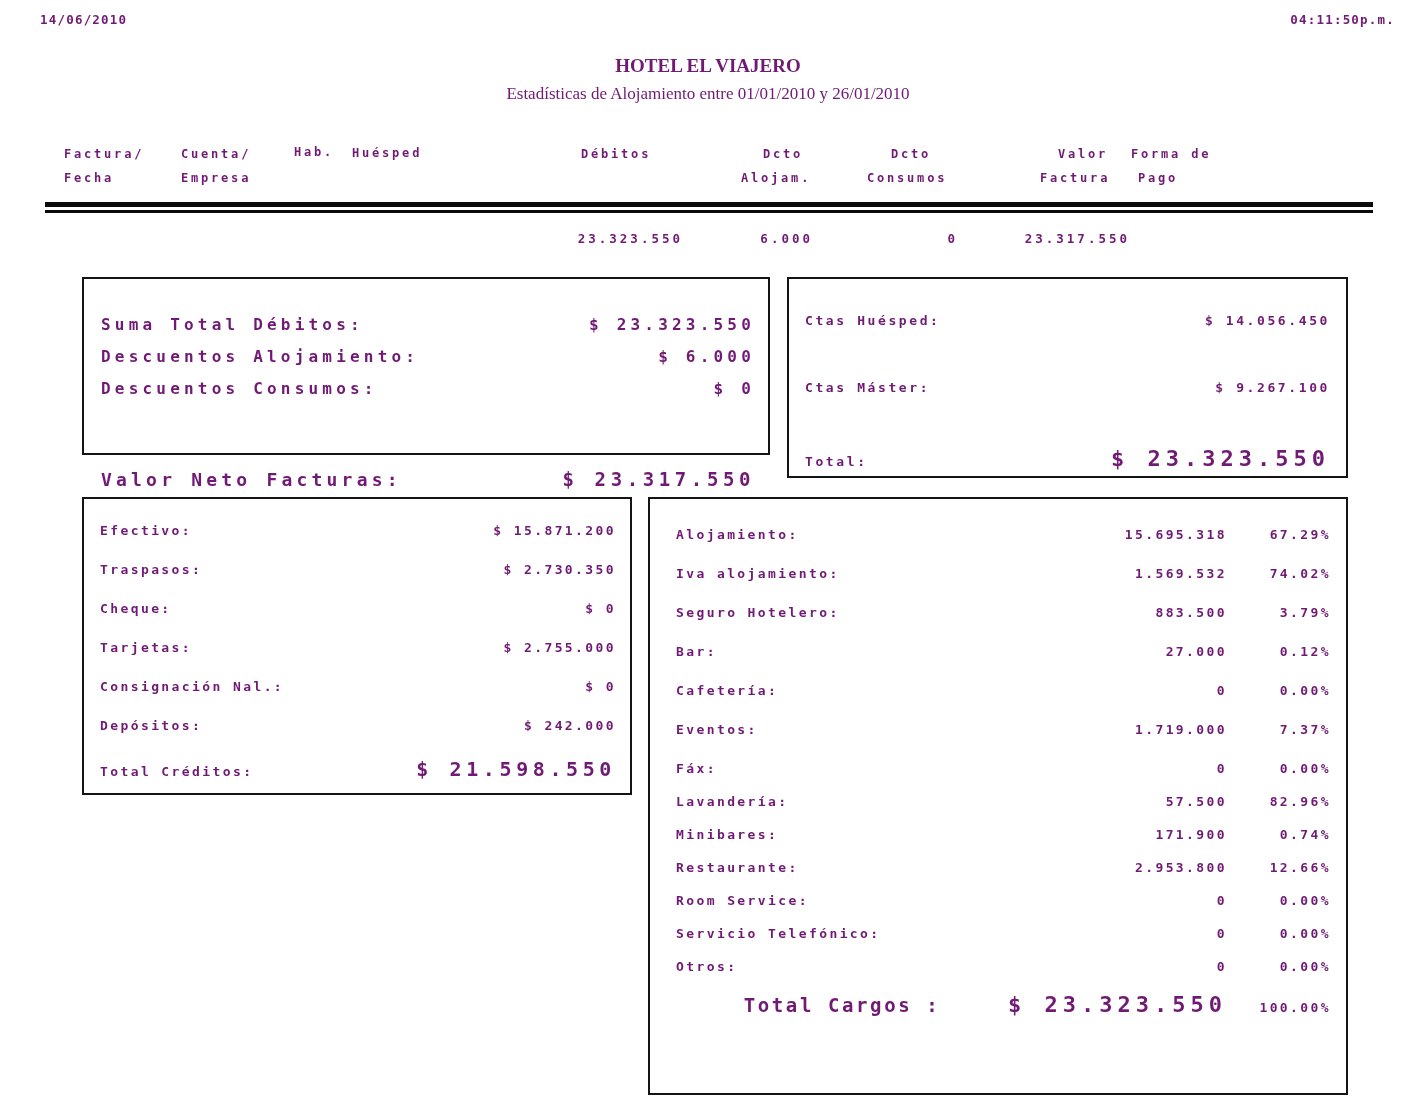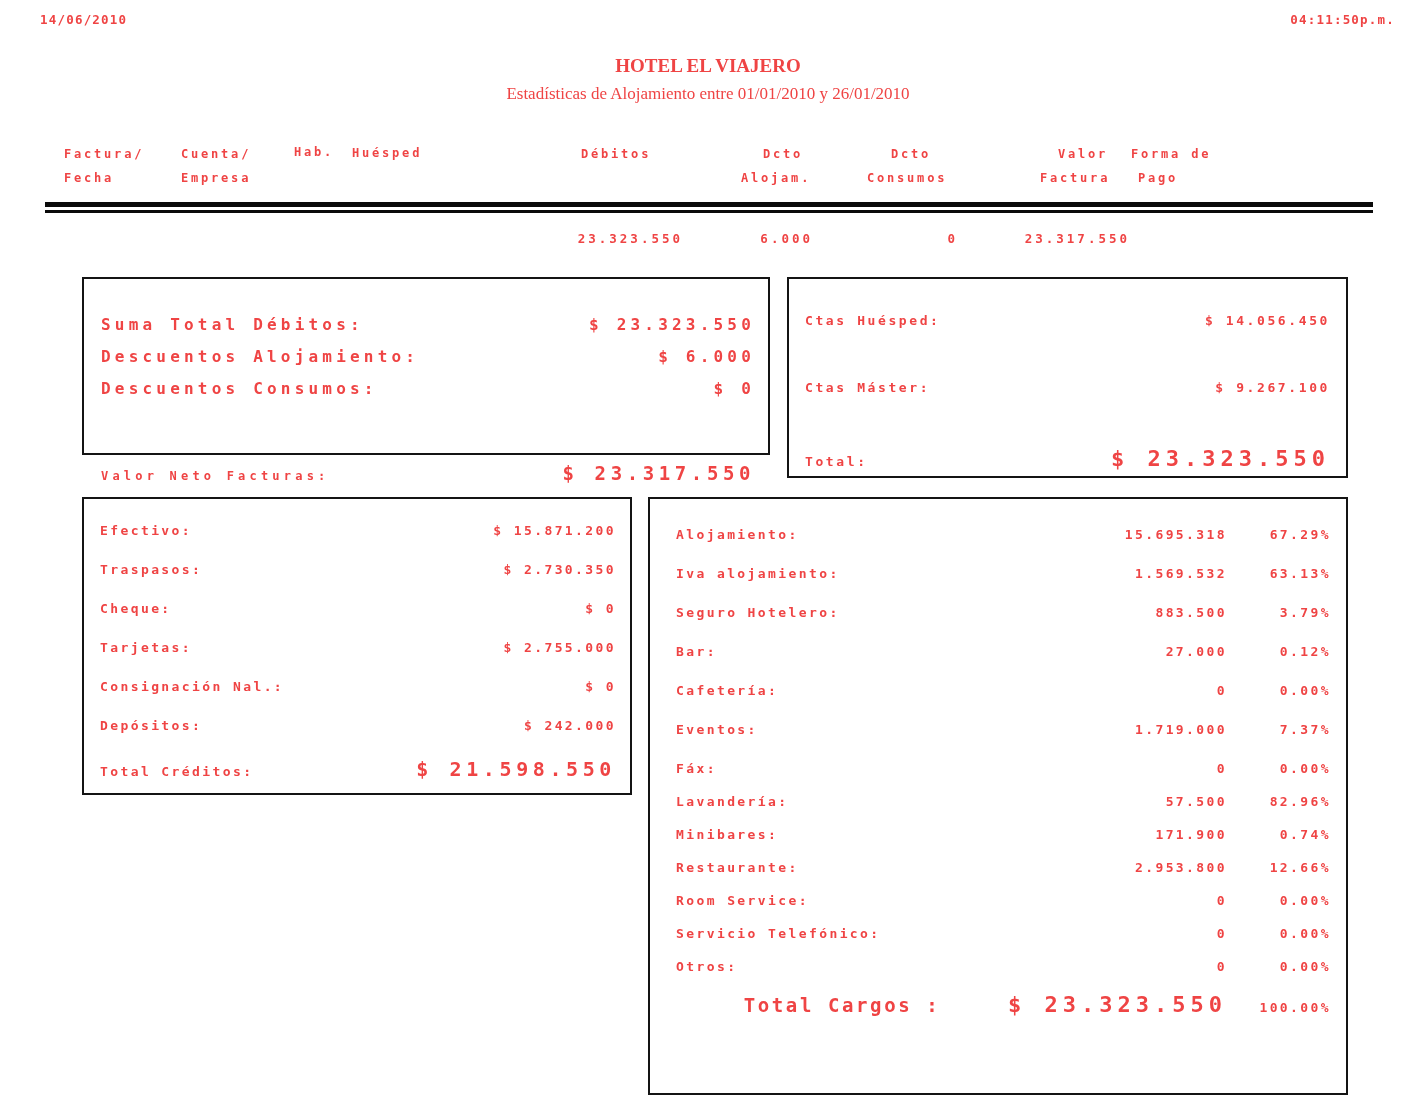--- a/index.html
+++ b/index.html
@@ -1,18 +1,18 @@
 <!DOCTYPE html>
 <html><head>
 <meta charset="utf-8">
 <style>
   html,body { margin:0; padding:0; background:#ffffff; }
   .page {
     position:relative; width:1416px; height:1107px;
-    background:#ffffff; color:#ef4444;
+    background:#ffffff; color:#701a75;
     font-family:"DejaVu Sans Mono", monospace; overflow:hidden;
   }
   .nowrap { white-space:nowrap; }
 
   
   .report-date { position:absolute; left:40px; top:12px; font-size:12.5px; font-weight:bold; letter-spacing:1.2px; }
   .report-time { position:absolute; right:21px; top:12px; font-size:12.5px; font-weight:bold; letter-spacing:1.2px; }
 
   
   .report-title    { position:absolute; left:0; right:0; top:55px;  text-align:center;
@@ -54,21 +54,21 @@
   .box1 { left:82px;  top:277px; width:688px; height:178px; padding:36px 13px 0 17px; }
   .box2 { left:787px; top:277px; width:561px; height:201px; padding:33px 16px 0 16px; }
   .box3 { left:82px;  top:497px; width:550px; height:298px; padding:24px 14px 0 16px; }
   .box4 { left:648px; top:497px; width:700px; height:598px; padding:28px 15px 0 26px; }
 
   .row, .trow, .crow { display:flex; justify-content:space-between; align-items:baseline; font-weight:bold; white-space:nowrap; }
 
   
   .box1 .row  { font-size:16px; letter-spacing:4.2px; line-height:20px; margin-bottom:12px; }
   .box1 .trow { margin-top:26px; }
-  .box1 .trow .lbl { font-size:12px; letter-spacing:4.2px;margin-top:44px; }
+  .box1 .trow .lbl { font-size:18px; letter-spacing:4.2px;margin-top:44px; }
   .box1 .trow .val { font-size:19px; letter-spacing:4.6px; }
 
   
   .box2 .row  { font-size:13px; letter-spacing:2.6px; line-height:17px; margin-bottom:50px; }
   .box2 .trow { margin-top:36px; }
   .box2 .trow .lbl { font-size:13px; letter-spacing:2.6px; }
   .box2 .trow .val { font-size:22px; letter-spacing:5px; }
 
   
   .box3 .row  { font-size:13px; letter-spacing:2.4px; line-height:16px; margin-bottom:23px; }
@@ -214,21 +214,21 @@
 
         <div class="crow">
           <span class="lbl">Alojamiento:</span>
           <span class="val">15.695.318</span>
           <span class="pct">67.29%</span>
         </div>
 
         <div class="crow">
           <span class="lbl">Iva alojamiento:</span>
           <span class="val">1.569.532</span>
-          <span class="pct">63.13%</span>
+          <span class="pct">74.02%</span>
         </div>
 
         <div class="crow">
           <span class="lbl">Seguro Hotelero:</span>
           <span class="val">883.500</span>
           <span class="pct">3.79%</span>
         </div>
 
         <div class="crow">
           <span class="lbl">Bar:</span>

